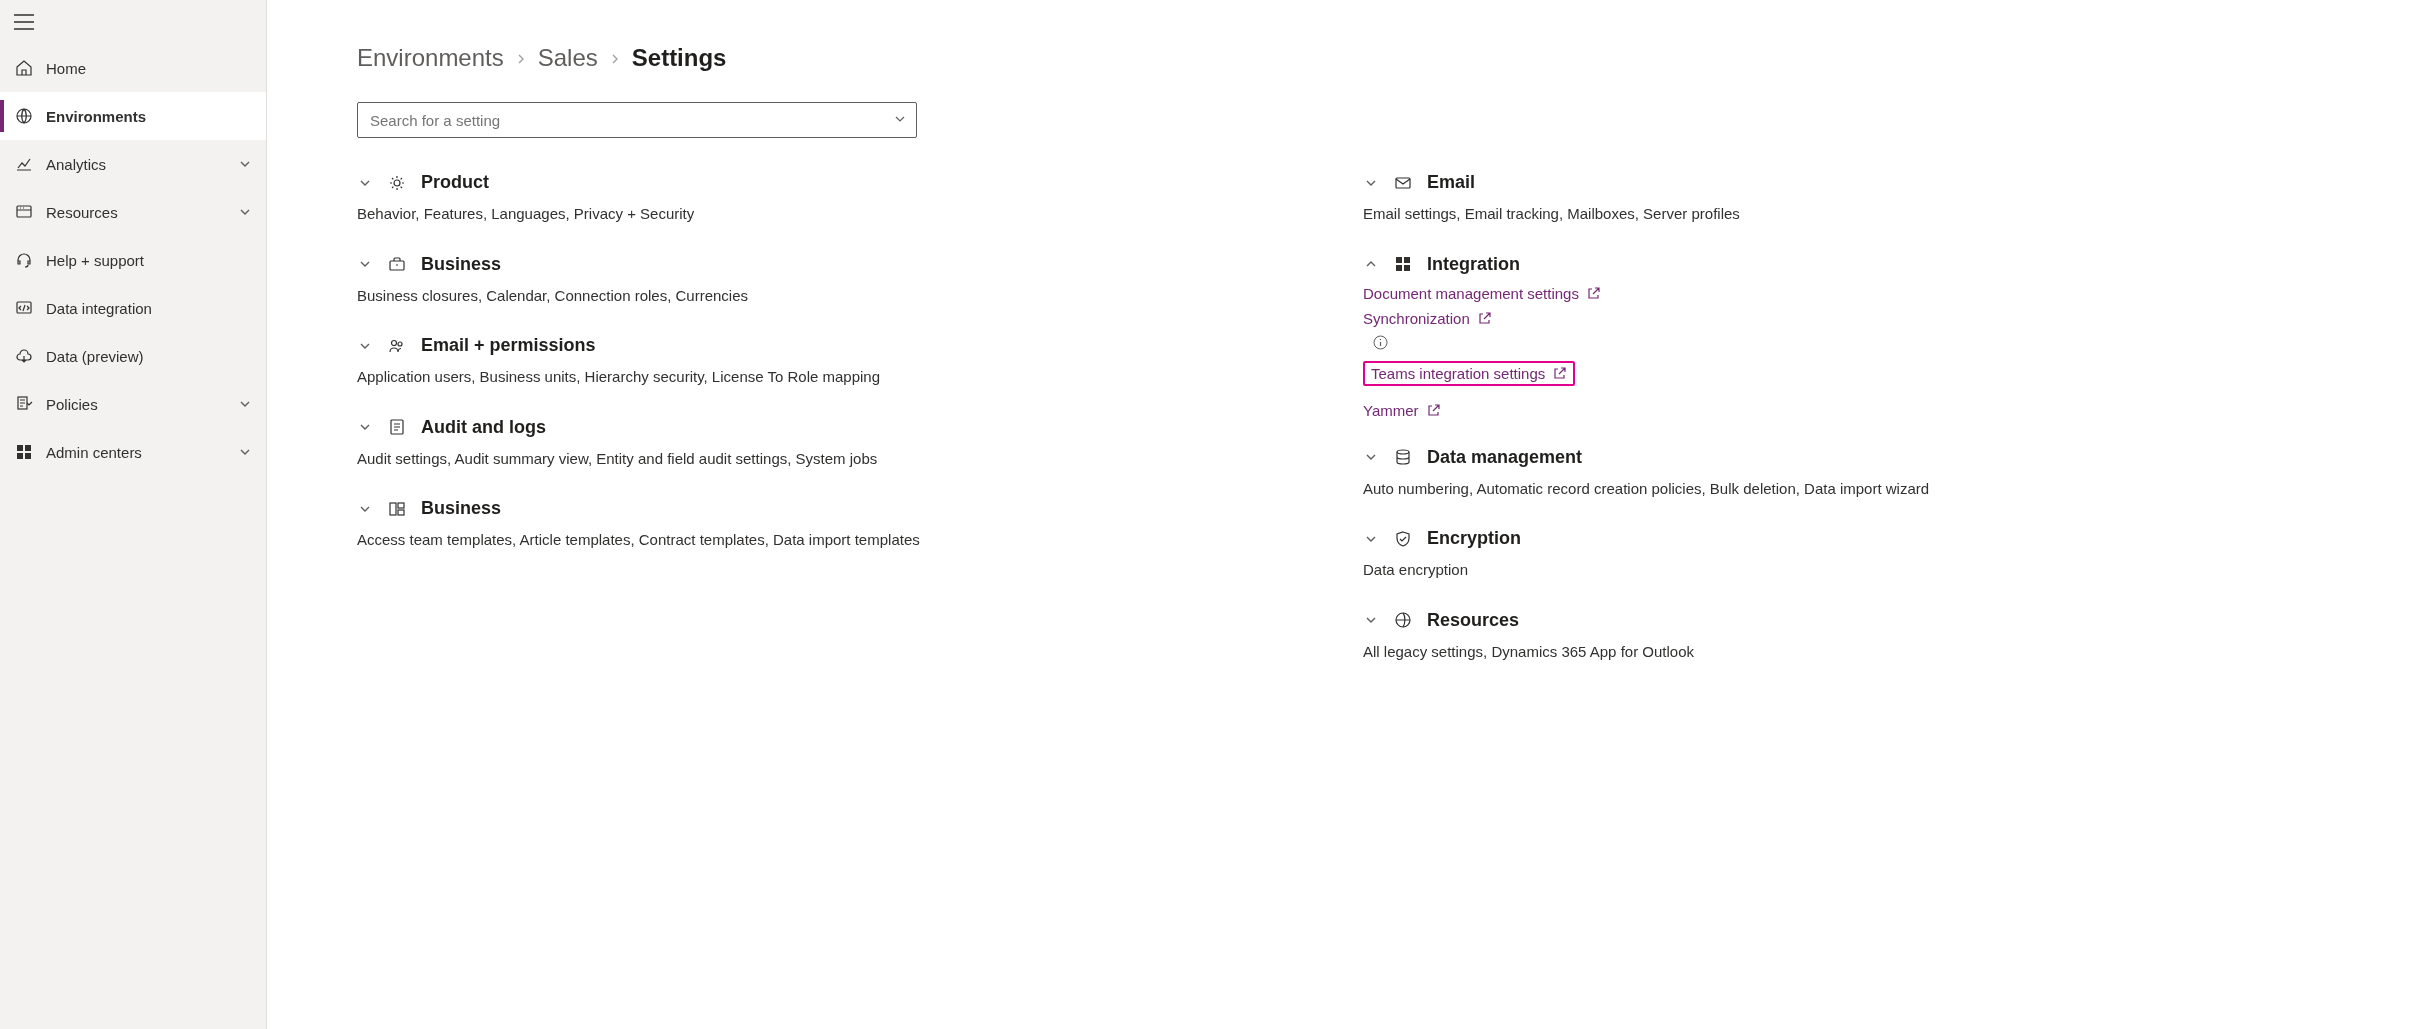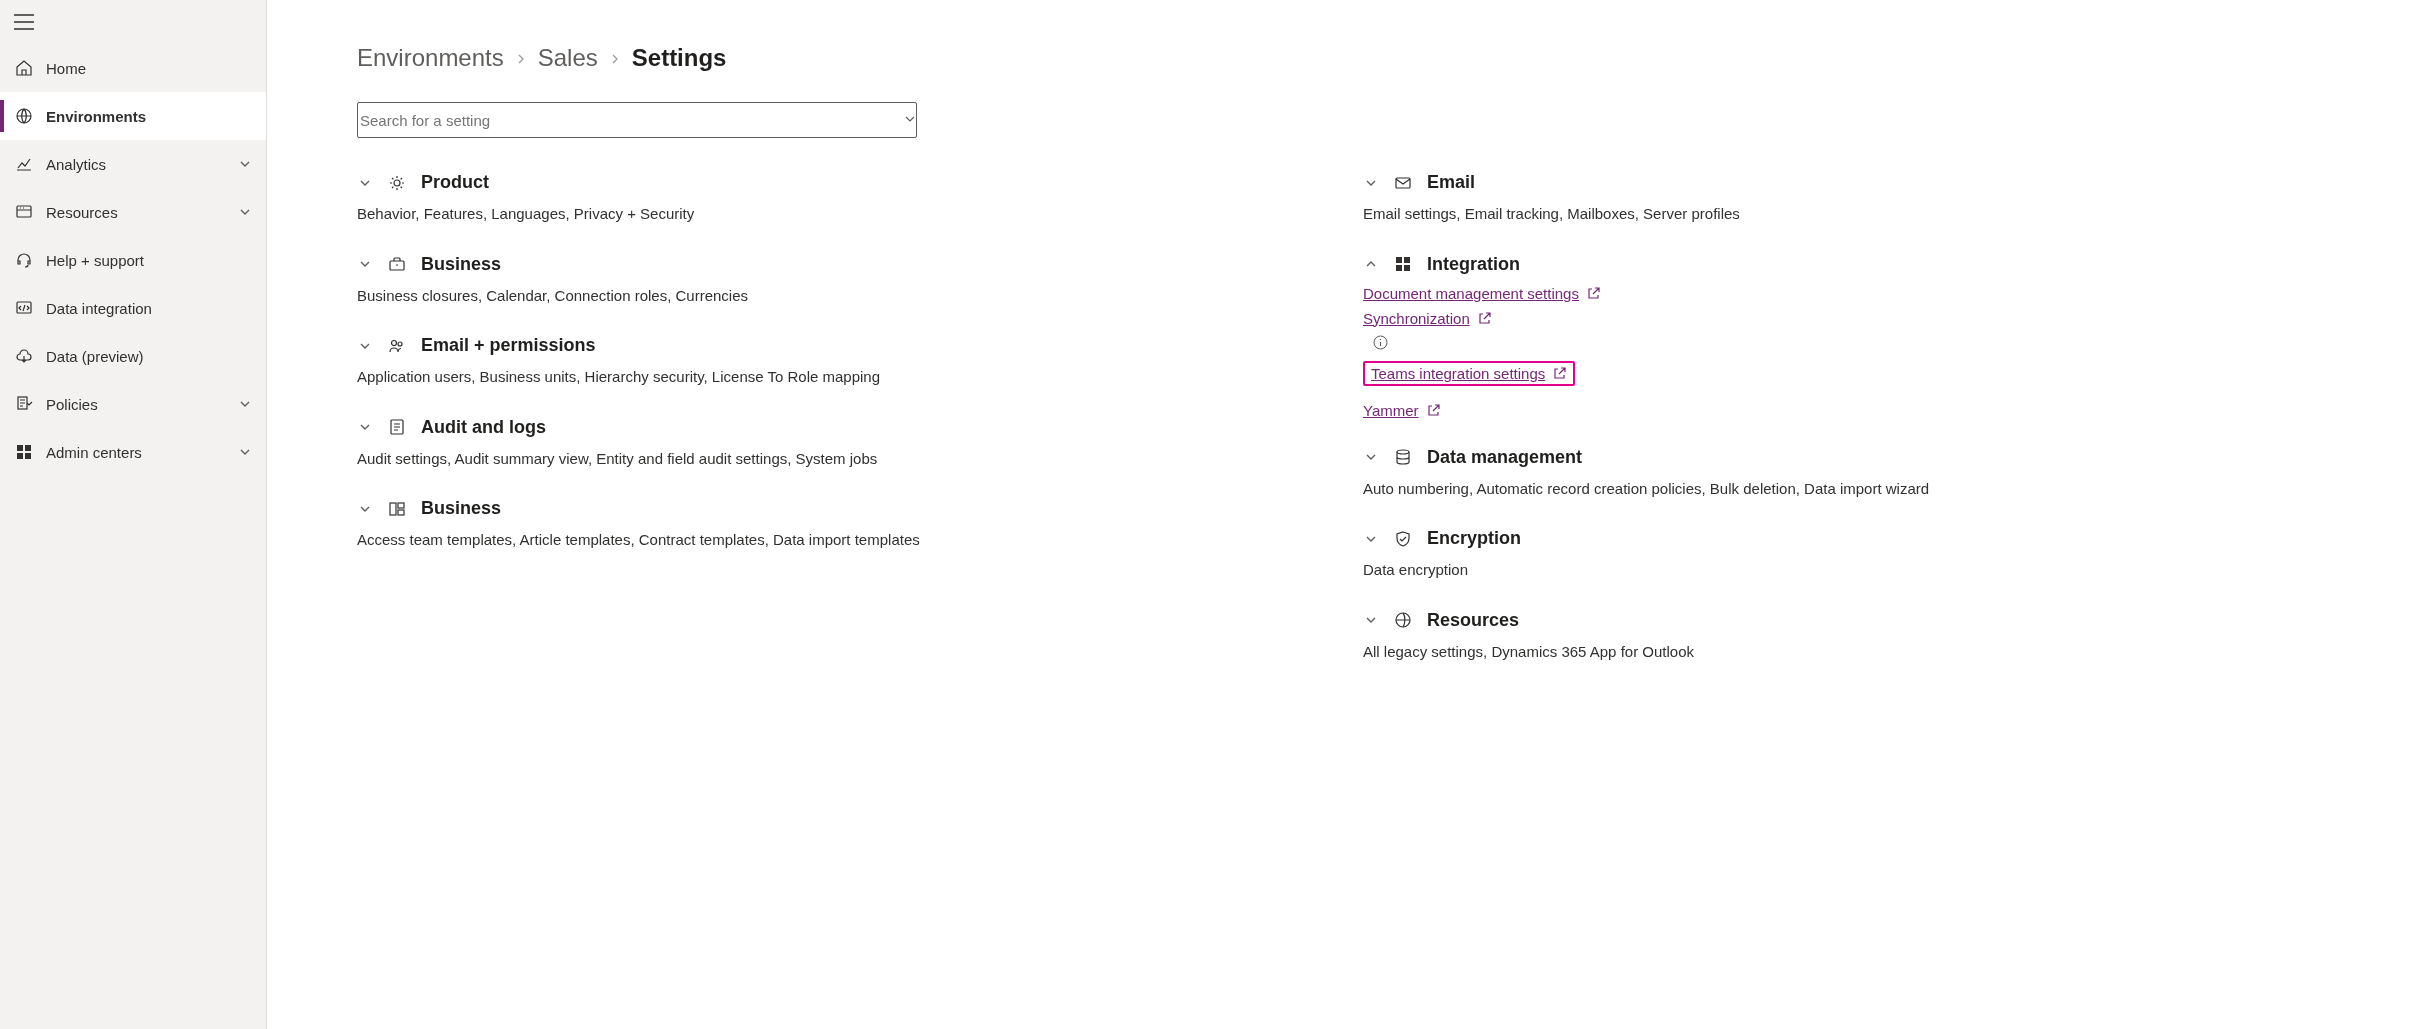--- a/index.html
+++ b/index.html
@@ -72,21 +72,21 @@
   .breadcrumb-item { cursor: pointer; }
   .breadcrumb-item.current { font-weight: 600; color: #201f1e; }
   .breadcrumb-sep { margin: 0 6px; color: #a19f9d; }
   .search-box {
     width: 560px;
     height: 36px;
     border: 1px solid #605e5c;
     border-radius: 2px;
     display: flex;
     align-items: center;
-    padding: 0 0;
+    padding: 0 10px;
     margin-bottom: 34px;
   }
   .search-box input {
     flex: 1;
     border: none;
     outline: none;
     font-size: 15px;
     color: #605e5c;
   }
   .columns {
@@ -129,21 +129,20 @@
     margin-top: 6px;
   }
   .cat-link {
     display: flex;
     align-items: center;
     gap: 8px;
     font-size: 15px;
     color: #742774;
     margin: 8px 0;
     cursor: pointer;
-    text-decoration: underline;
   }
   .cat-link.highlighted {
     border: 2px solid #e3008c;
     padding: 2px 6px;
     display: inline-flex;
     border-radius: 2px;
   }
   .ext-icon { display:inline-flex; }
   .info-icon { color: #605e5c; }
   svg { flex-shrink: 0; }

